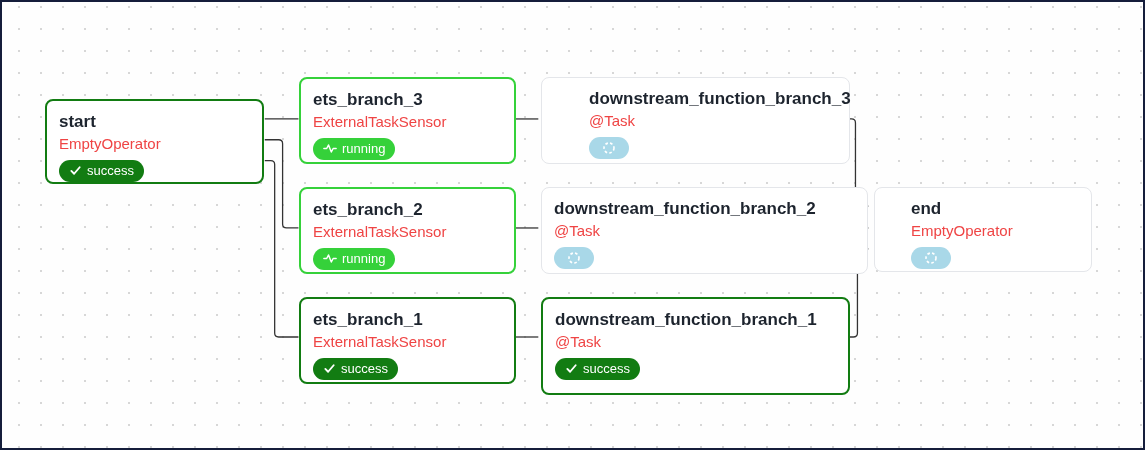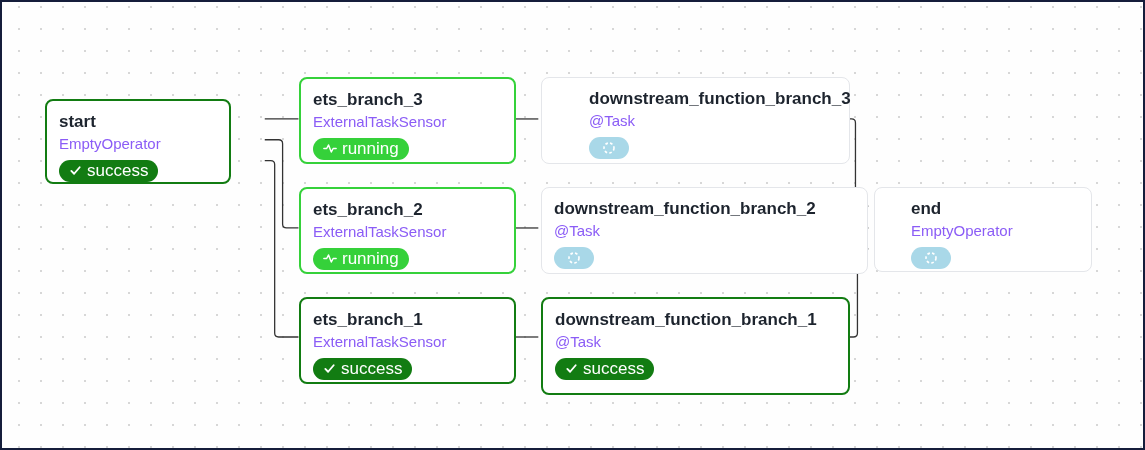--- a/index.html
+++ b/index.html
@@ -27,35 +27,35 @@
   .node .title{
     font-size:17px;
     font-weight:700;
     color:#1d242e;
     line-height:1.25;
     white-space:nowrap;
   }
   .node .subtitle{
     font-size:15px;
     font-weight:400;
-    color:#8b5cf6;
+    color:#ef4444;
     line-height:1.3;
     margin-top:2px;
     white-space:nowrap;
   }
   .badge{
     display:inline-flex;
     align-items:center;
     gap:5px;
     margin-top:6px;
     height:22px;
     padding:0 10px;
     border-radius:11px;
     color:#fff;
-    font-size:17px;
+    font-size:13px;
     font-weight:500;
     line-height:22px;
   }
   .badge.icon-only{padding:0 13px;}
   .badge .badge-icon{display:inline-flex;align-items:center;}
   .badge .badge-icon svg{display:block;}
 </style>
 </head>
 <body>
 
@@ -65,21 +65,21 @@
       <path d="M262,139 H276 Q280,139 280,143 V224 Q280,228 284,228 H296" fill="none" stroke="#333333" stroke-width="1.3"></path>
       <path d="M262,160 H268 Q272,160 272,164 V334 Q272,338 276,338 H296" fill="none" stroke="#333333" stroke-width="1.3"></path>
       <path d="M514,118 H538" fill="none" stroke="#333333" stroke-width="1.3"></path>
       <path d="M514,228 H538" fill="none" stroke="#333333" stroke-width="1.3"></path>
       <path d="M514,338 H538" fill="none" stroke="#333333" stroke-width="1.3"></path>
       <path d="M848,118 H854 Q858,118 858,122 V202 Q858,206 862,206 H871" fill="none" stroke="#333333" stroke-width="1.3"></path>
       <path d="M848,228 H871" fill="none" stroke="#333333" stroke-width="1.3"></path>
       <path d="M848,338 H856 Q860,338 860,334 V253 Q860,249 864,249 H871" fill="none" stroke="#333333" stroke-width="1.3"></path>
     </svg>
   <div id="nodes">
-      <div class="node" style="left: 43px; top: 97px; width: 186px; height: 85px; background: rgb(255, 255, 255); border: 2px solid rgb(18, 124, 18);">
+      <div class="node" style="left: 43px; top: 97px; width: 219px; height: 85px; background: rgb(255, 255, 255); border: 2px solid rgb(18, 124, 18);">
     <div class="title">start</div>
     <div class="subtitle">EmptyOperator</div>
     <div class="badge" style="background: rgb(18, 124, 18);">
       <span class="badge-icon">
             <svg width="13" height="13" viewBox="0 0 14 14" fill="none" stroke="#fff" stroke-width="2" stroke-linecap="round" stroke-linejoin="round">
               <polyline points="2.5,7.5 5.5,10.5 11.5,3.5"></polyline>
             </svg>
           </span>
       <span class="badge-label">success</span>
     </div>

